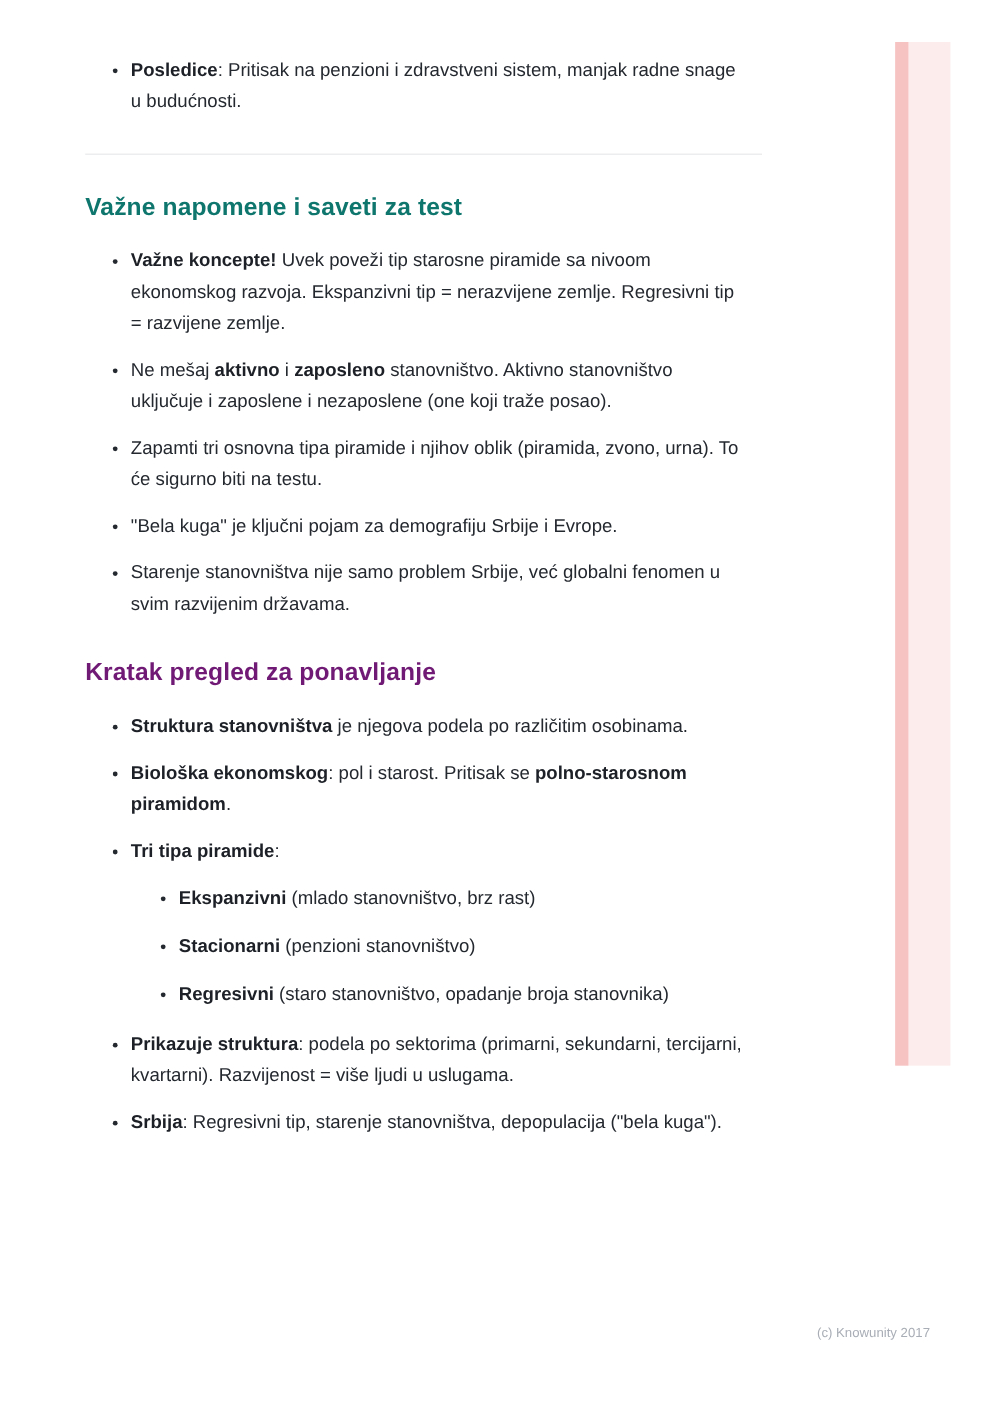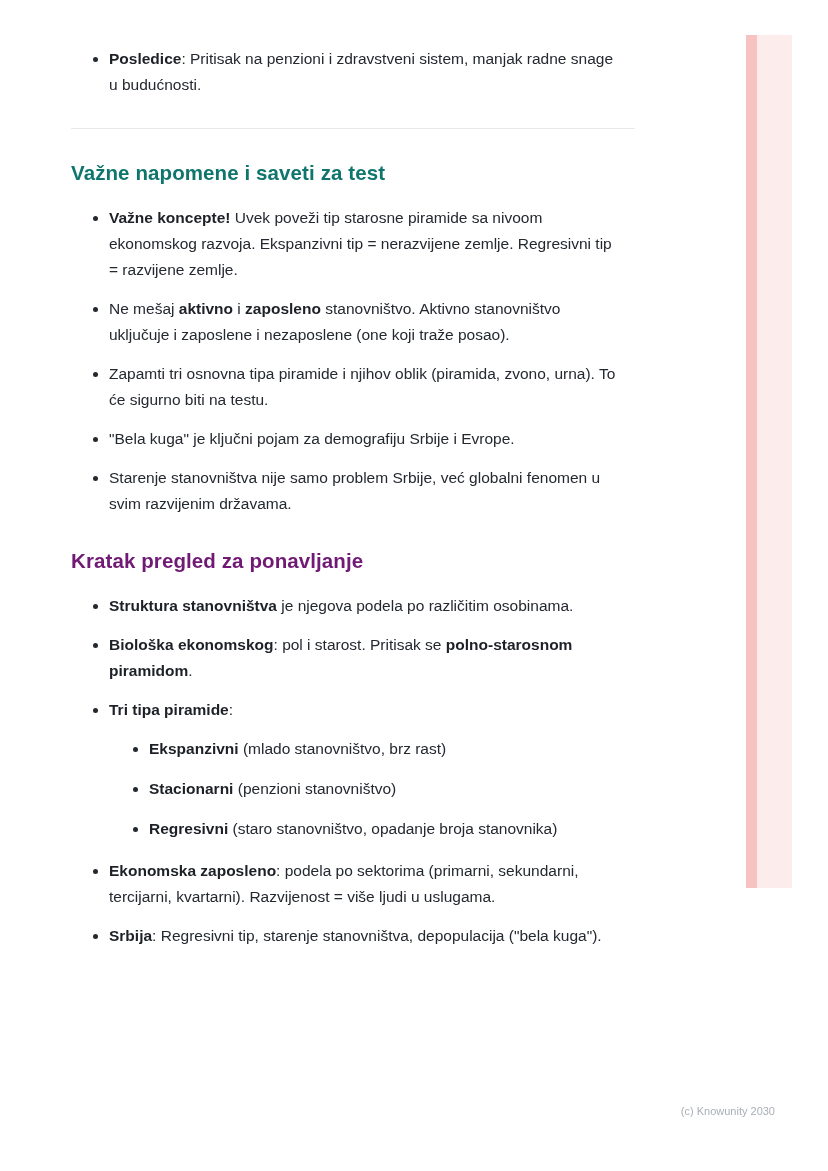--- a/index.html
+++ b/index.html
@@ -104,24 +104,24 @@
   <section>
     <h2 class="section-title" style="color:#701a75">Kratak pregled za ponavljanje</h2>
     <ul class="bullets">
         <li><strong>Struktura stanovništva</strong><span> je njegova podela po različitim osobinama.</span></li>
         <li><strong>Biološka ekonomskog</strong><span>: pol i starost. Pritisak se </span><strong>polno-starosnom piramidom</strong><span>.</span></li>
         <li><strong>Tri tipa piramide</strong><span>:</span><ul class="bullets sub">
             <li><strong>Ekspanzivni</strong><span> (mlado stanovništvo, brz rast)</span></li>
             <li><strong>Stacionarni</strong><span> (penzioni stanovništvo)</span></li>
             <li><strong>Regresivni</strong><span> (staro stanovništvo, opadanje broja stanovnika)</span></li>
           </ul></li>
-        <li><strong>Ekonomska zaposleno</strong><span>: podela po sektorima (primarni, sekundarni, tercijarni, kvartarni). Razvijenost = više ljudi u uslugama.</span></li>
+        <li><strong>Prikazuje struktura</strong><span>: podela po sektorima (primarni, sekundarni, tercijarni, kvartarni). Razvijenost = više ljudi u uslugama.</span></li>
         <li><strong>Srbija</strong><span>: Regresivni tip, starenje stanovništva, depopulacija ("bela kuga").</span></li>
       </ul>
   </section>
 
 </div>
 
 <div class="side-bar">
   <div class="strip"></div>
 </div>
 
-<div class="footer">(c) Knowunity 2030</div>
+<div class="footer">(c) Knowunity 2017</div>
 
 </body></html>

